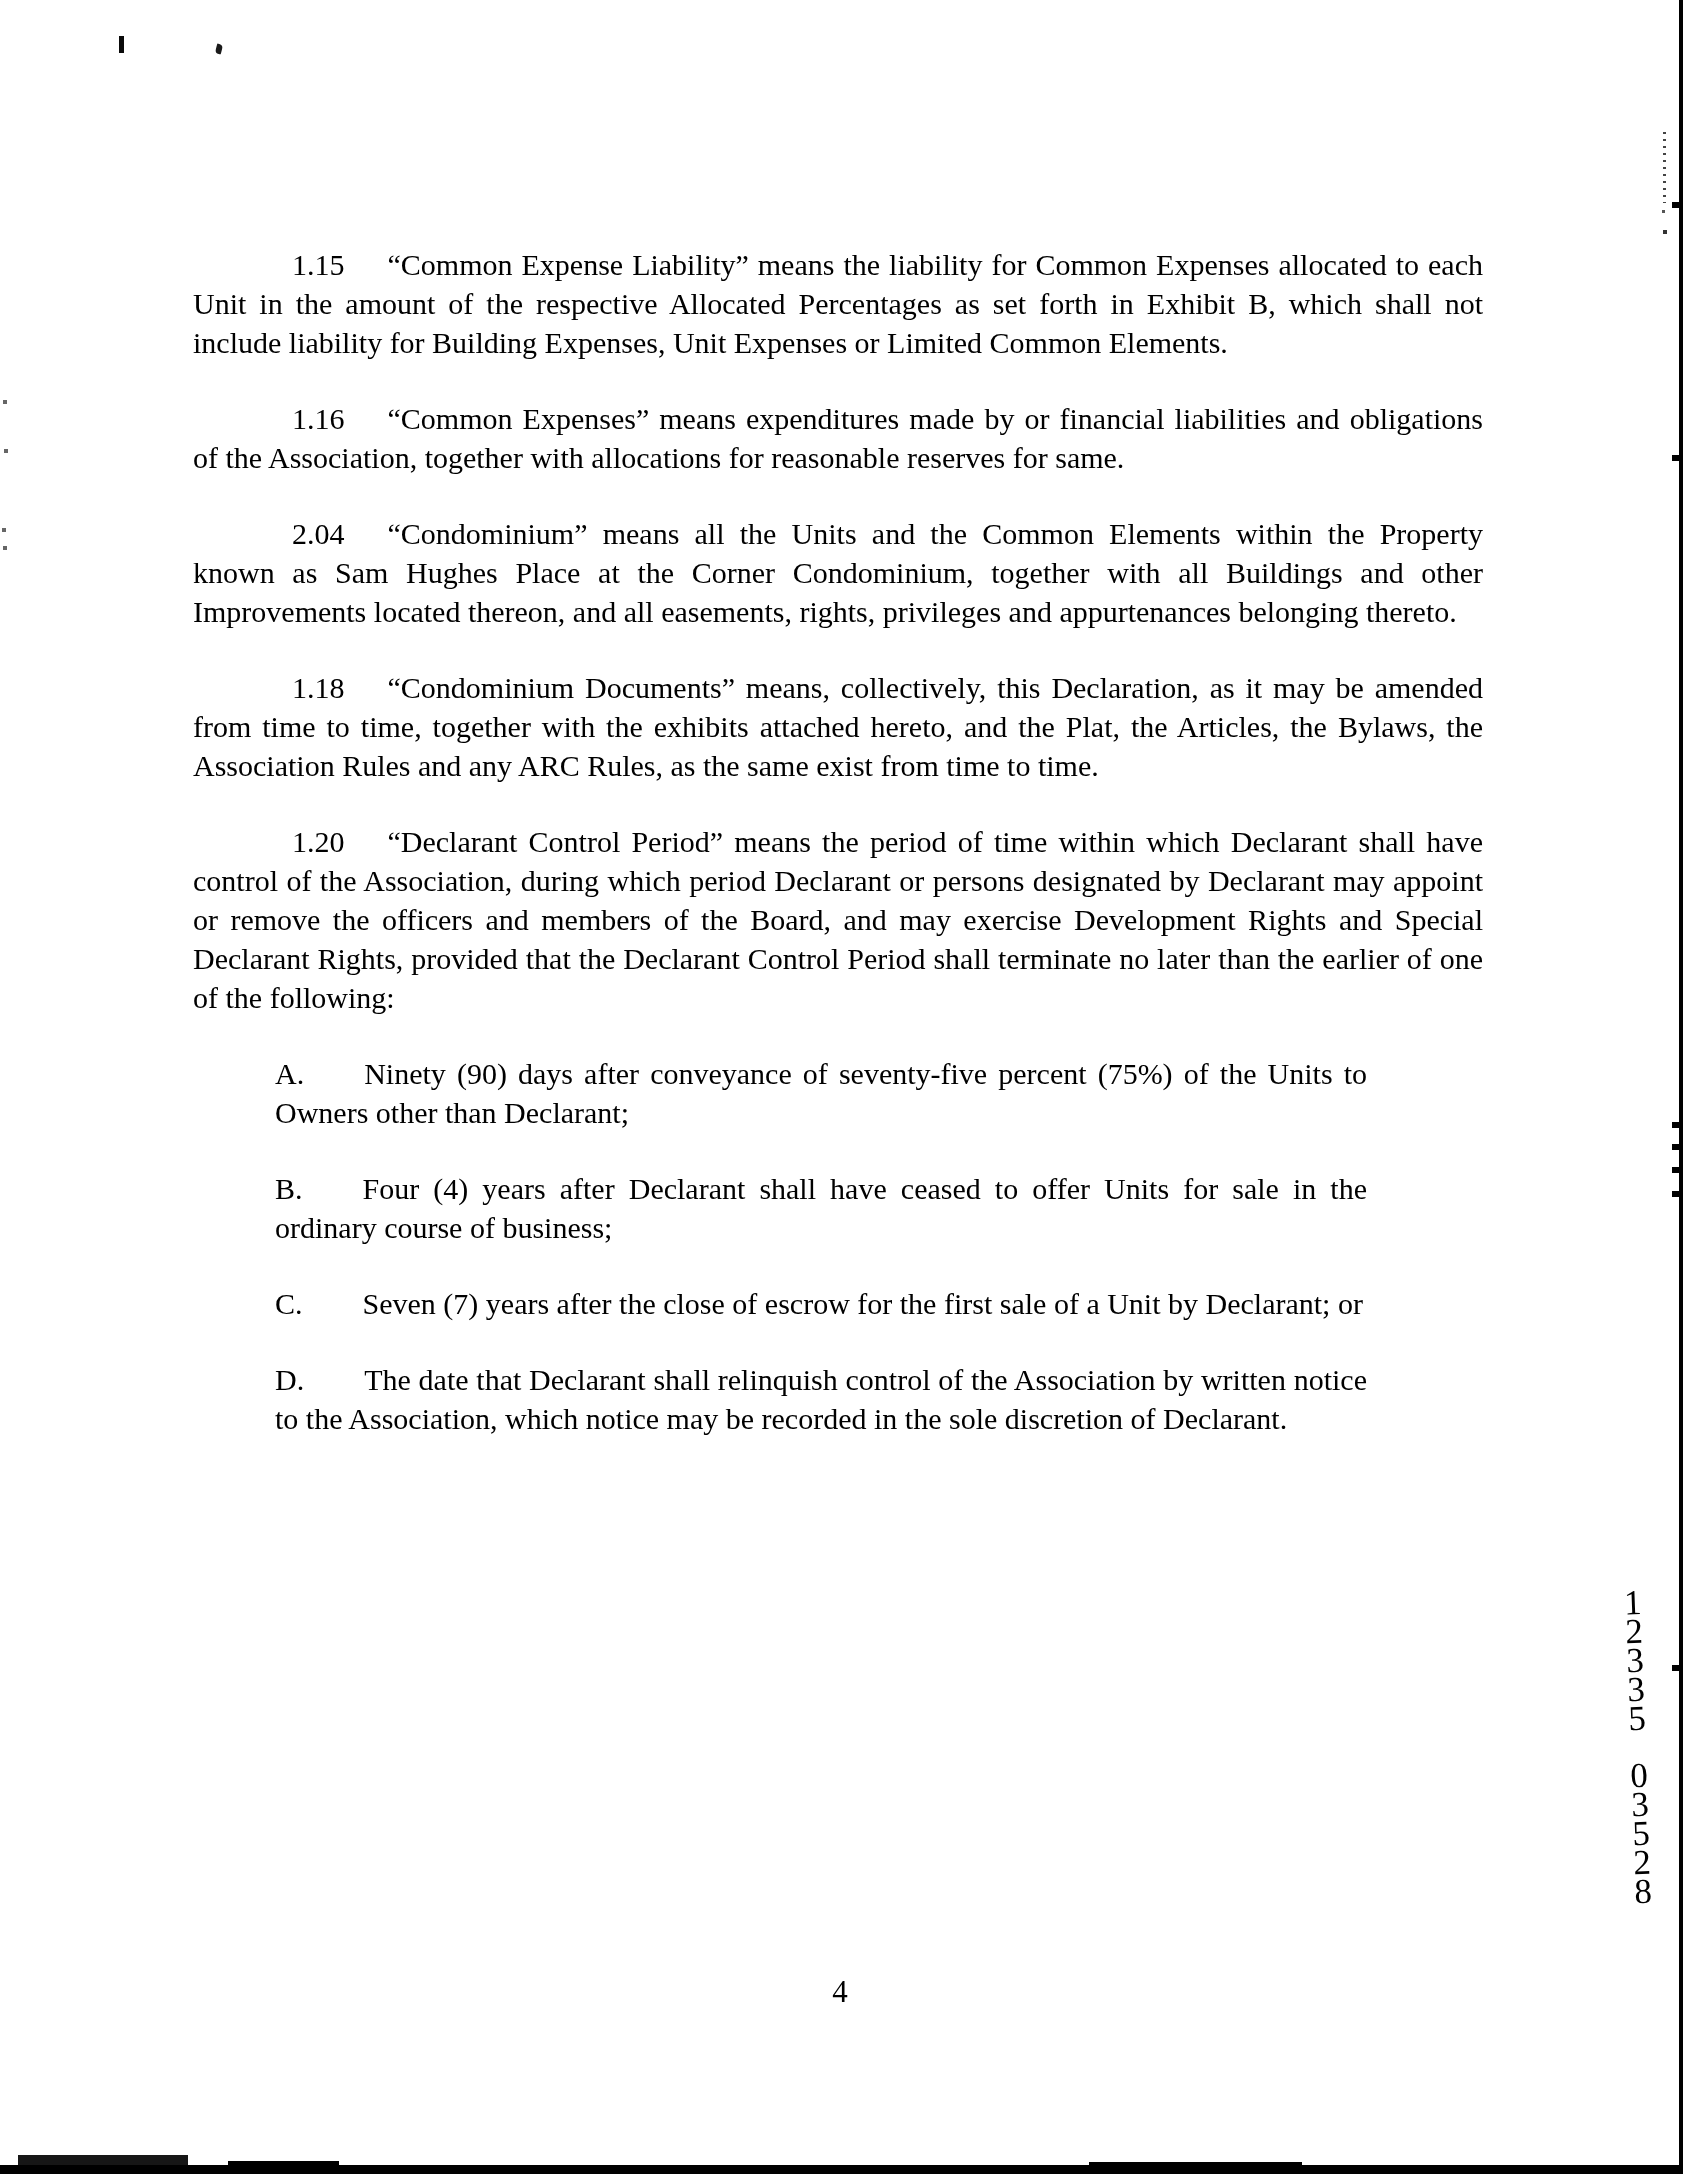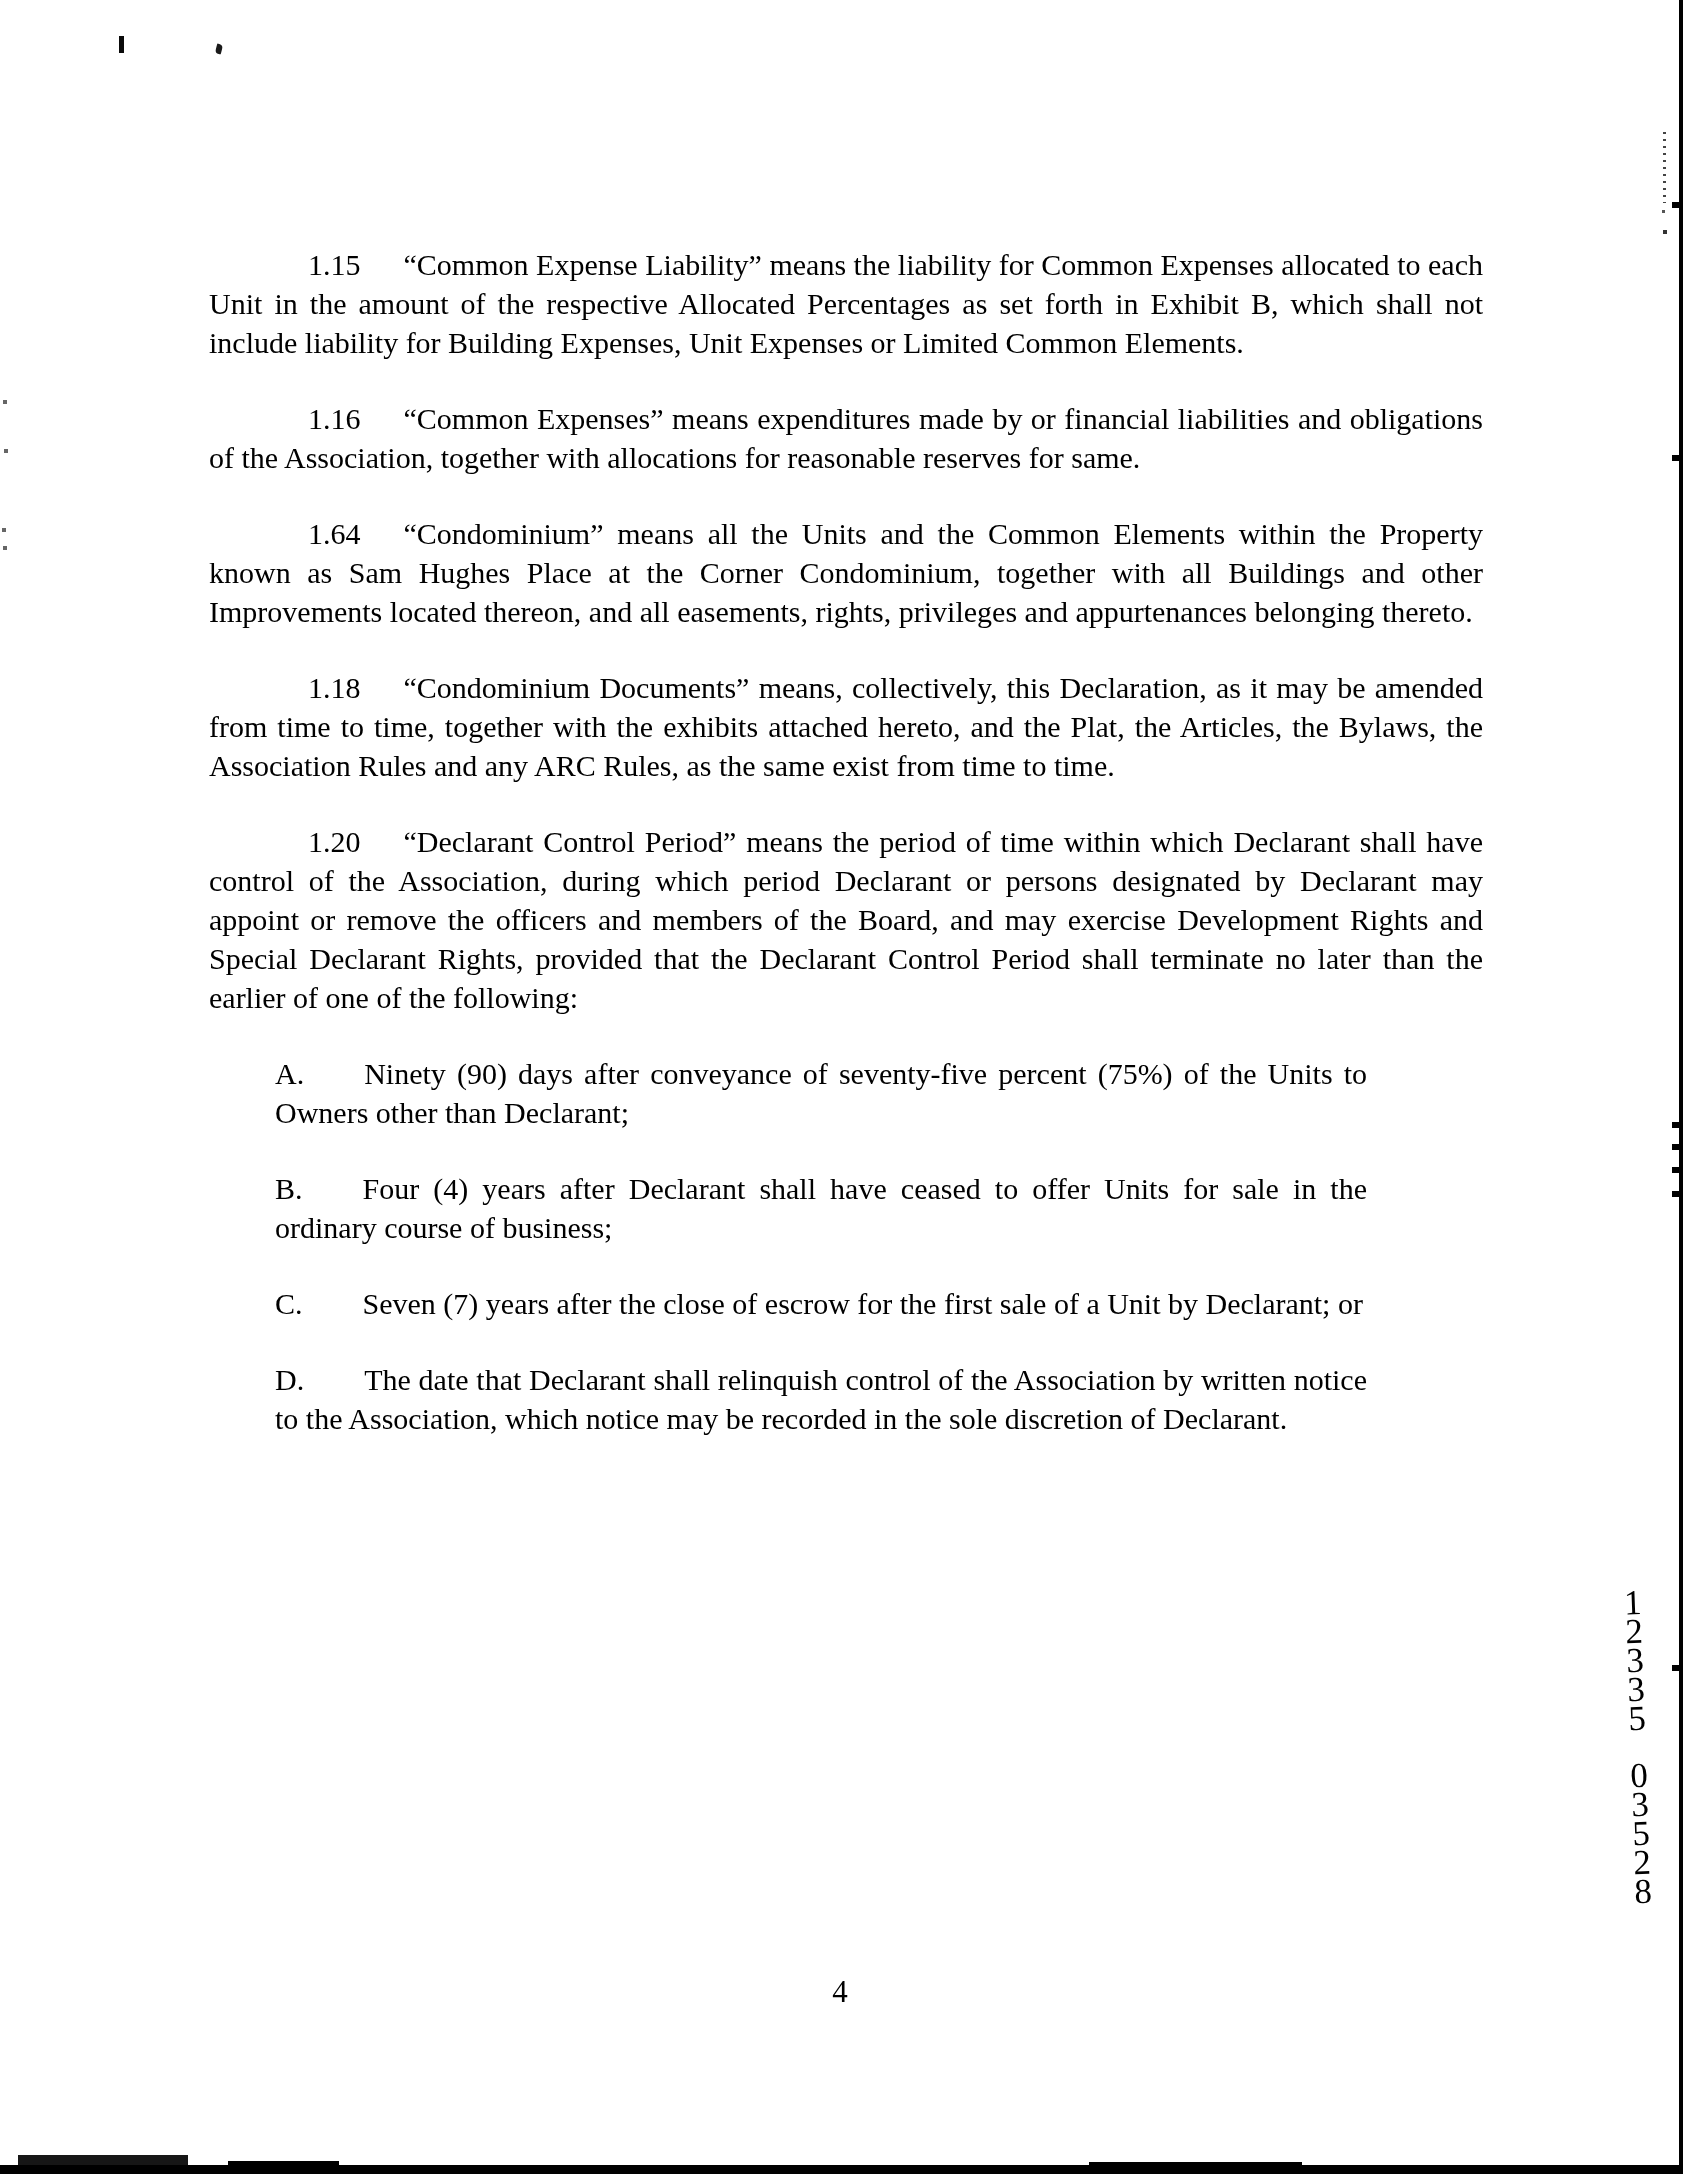--- a/index.html
+++ b/index.html
@@ -14,21 +14,21 @@
   }
   .content {
     position: absolute;
     left: 193px;
     top: 245px;
     width: 1290px;
     font-size: 30px;
     line-height: 39px;
     text-align: justify;
   }
-  .para { margin: 0 0 37px 16px; text-indent: 99px; }
+  .para { margin: 0 0 37px 0; text-indent: 99px; }
   .tab { display: inline-block; width: 43px; }
   .subitems { margin-left: 82px; width: 1092px; }
   .sub { margin: 0 0 37px 0; text-indent: 0; }
   .subtab { display: inline-block; width: 60px; }
   .page-number {
     position: absolute;
     left: 820px;
     top: 1975px;
     width: 40px;
     text-align: center;
@@ -96,21 +96,21 @@
   <div class="speck speck-2"></div>
   <div class="speck speck-3"></div>
   <div class="speck speck-4"></div>
 
   <div class="content">
 
     <p class="para"><span>1.15</span><span class="tab"></span><span>“Common Expense Liability” means the liability for Common Expenses allocated to each Unit in the amount of the respective Allocated Percentages as set forth in Exhibit B, which shall not include liability for Building Expenses,  Unit Expenses or Limited Common Elements.</span></p>
 
     <p class="para"><span>1.16</span><span class="tab"></span><span>“Common Expenses” means expenditures made by or financial liabilities and obligations of the Association, together with allocations for reasonable reserves for same.</span></p>
 
-    <p class="para"><span>1.64</span><span class="tab"></span><span>“Condominium” means all the Units and the Common Elements within the Property known as Sam Hughes Place at the Corner Condominium,  together with all Buildings and other Improvements located thereon, and all easements, rights, privileges and appurtenances belonging thereto.</span></p>
+    <p class="para"><span>2.04</span><span class="tab"></span><span>“Condominium” means all the Units and the Common Elements within the Property known as Sam Hughes Place at the Corner Condominium,  together with all Buildings and other Improvements located thereon, and all easements, rights, privileges and appurtenances belonging thereto.</span></p>
 
     <p class="para"><span>1.18</span><span class="tab"></span><span>“Condominium Documents” means, collectively, this Declaration, as it may be amended from time to time, together with the exhibits attached hereto, and the Plat, the Articles, the Bylaws, the Association Rules and any ARC Rules, as the same exist from time to time.</span></p>
 
 
     <p class="para"><span>1.20</span><span class="tab"></span><span>“Declarant Control Period” means the period of time within which Declarant shall have control of the Association, during which period Declarant or persons designated by Declarant may appoint or remove the officers and members of the Board, and may exercise Development Rights and Special Declarant Rights, provided that the Declarant Control Period shall terminate no later than the earlier of one of the following:</span></p>
 
     <div class="subitems">
       <p class="sub"><span>A.</span><span class="subtab"></span><span>Ninety (90) days after conveyance of seventy-five percent (75%) of the Units to Owners other than Declarant;</span></p>
 
       <p class="sub"><span>B.</span><span class="subtab"></span><span>Four (4) years after Declarant shall have ceased to offer Units for sale in the ordinary course of business;</span></p>

